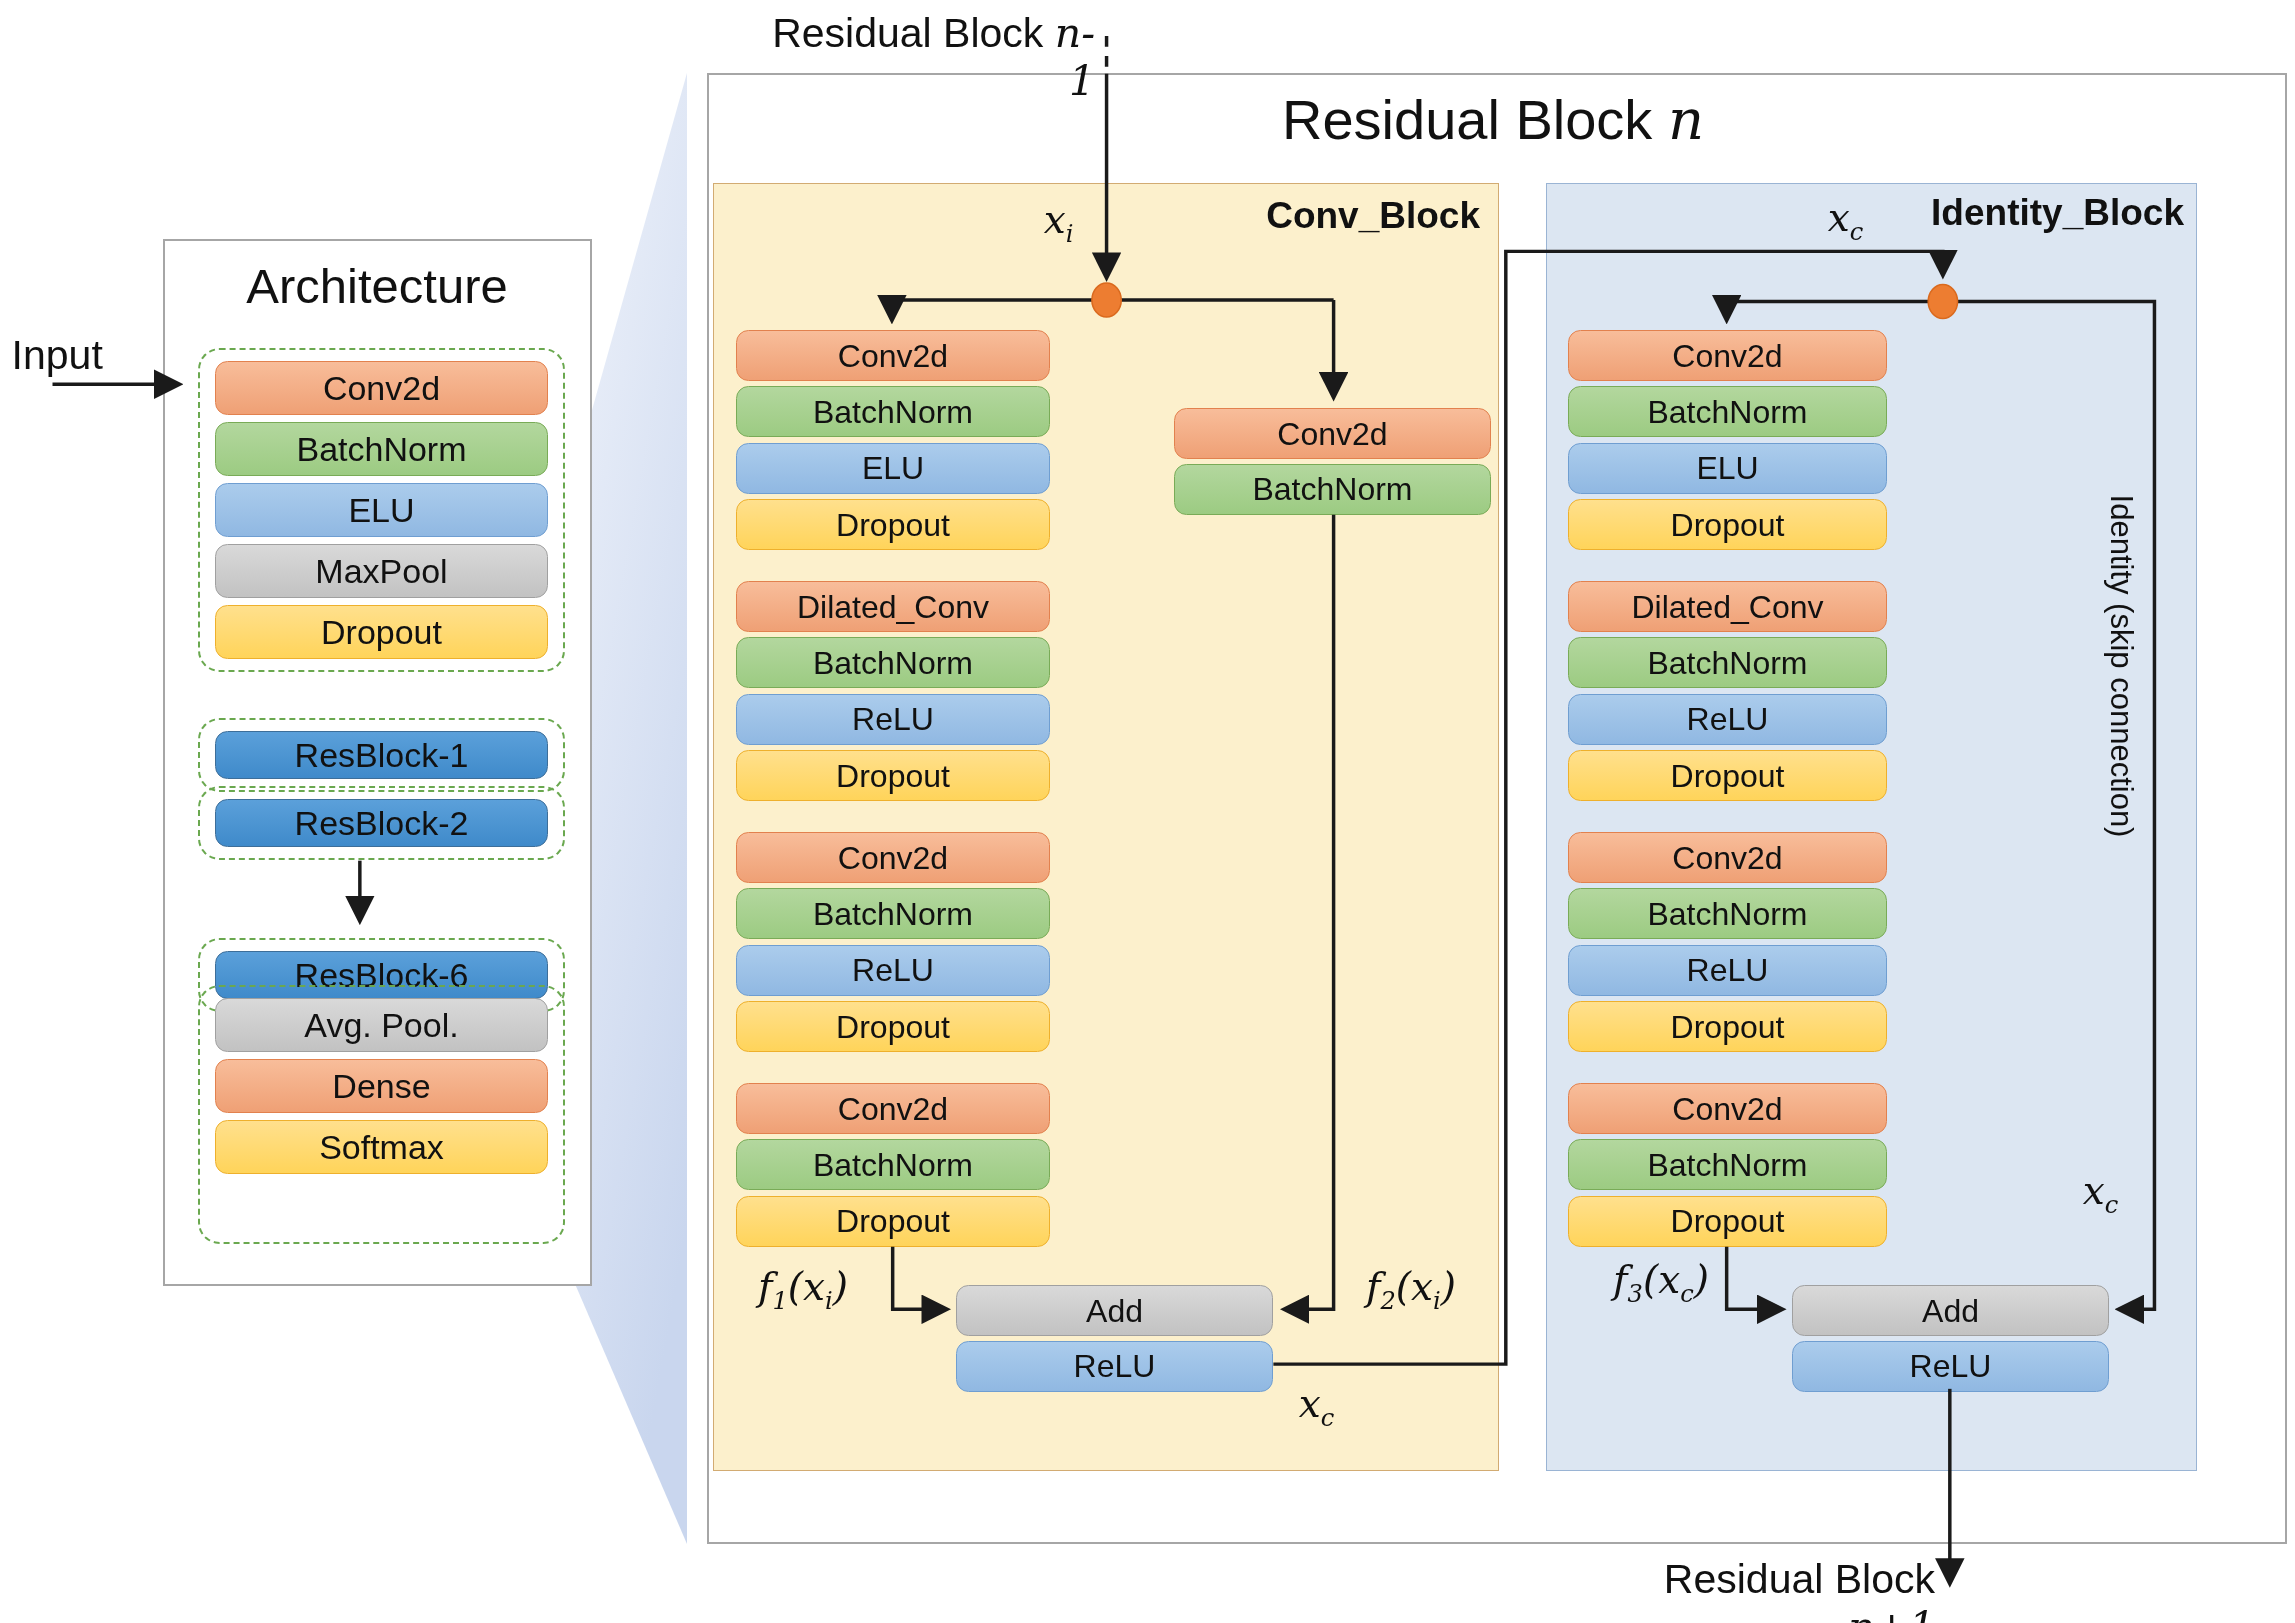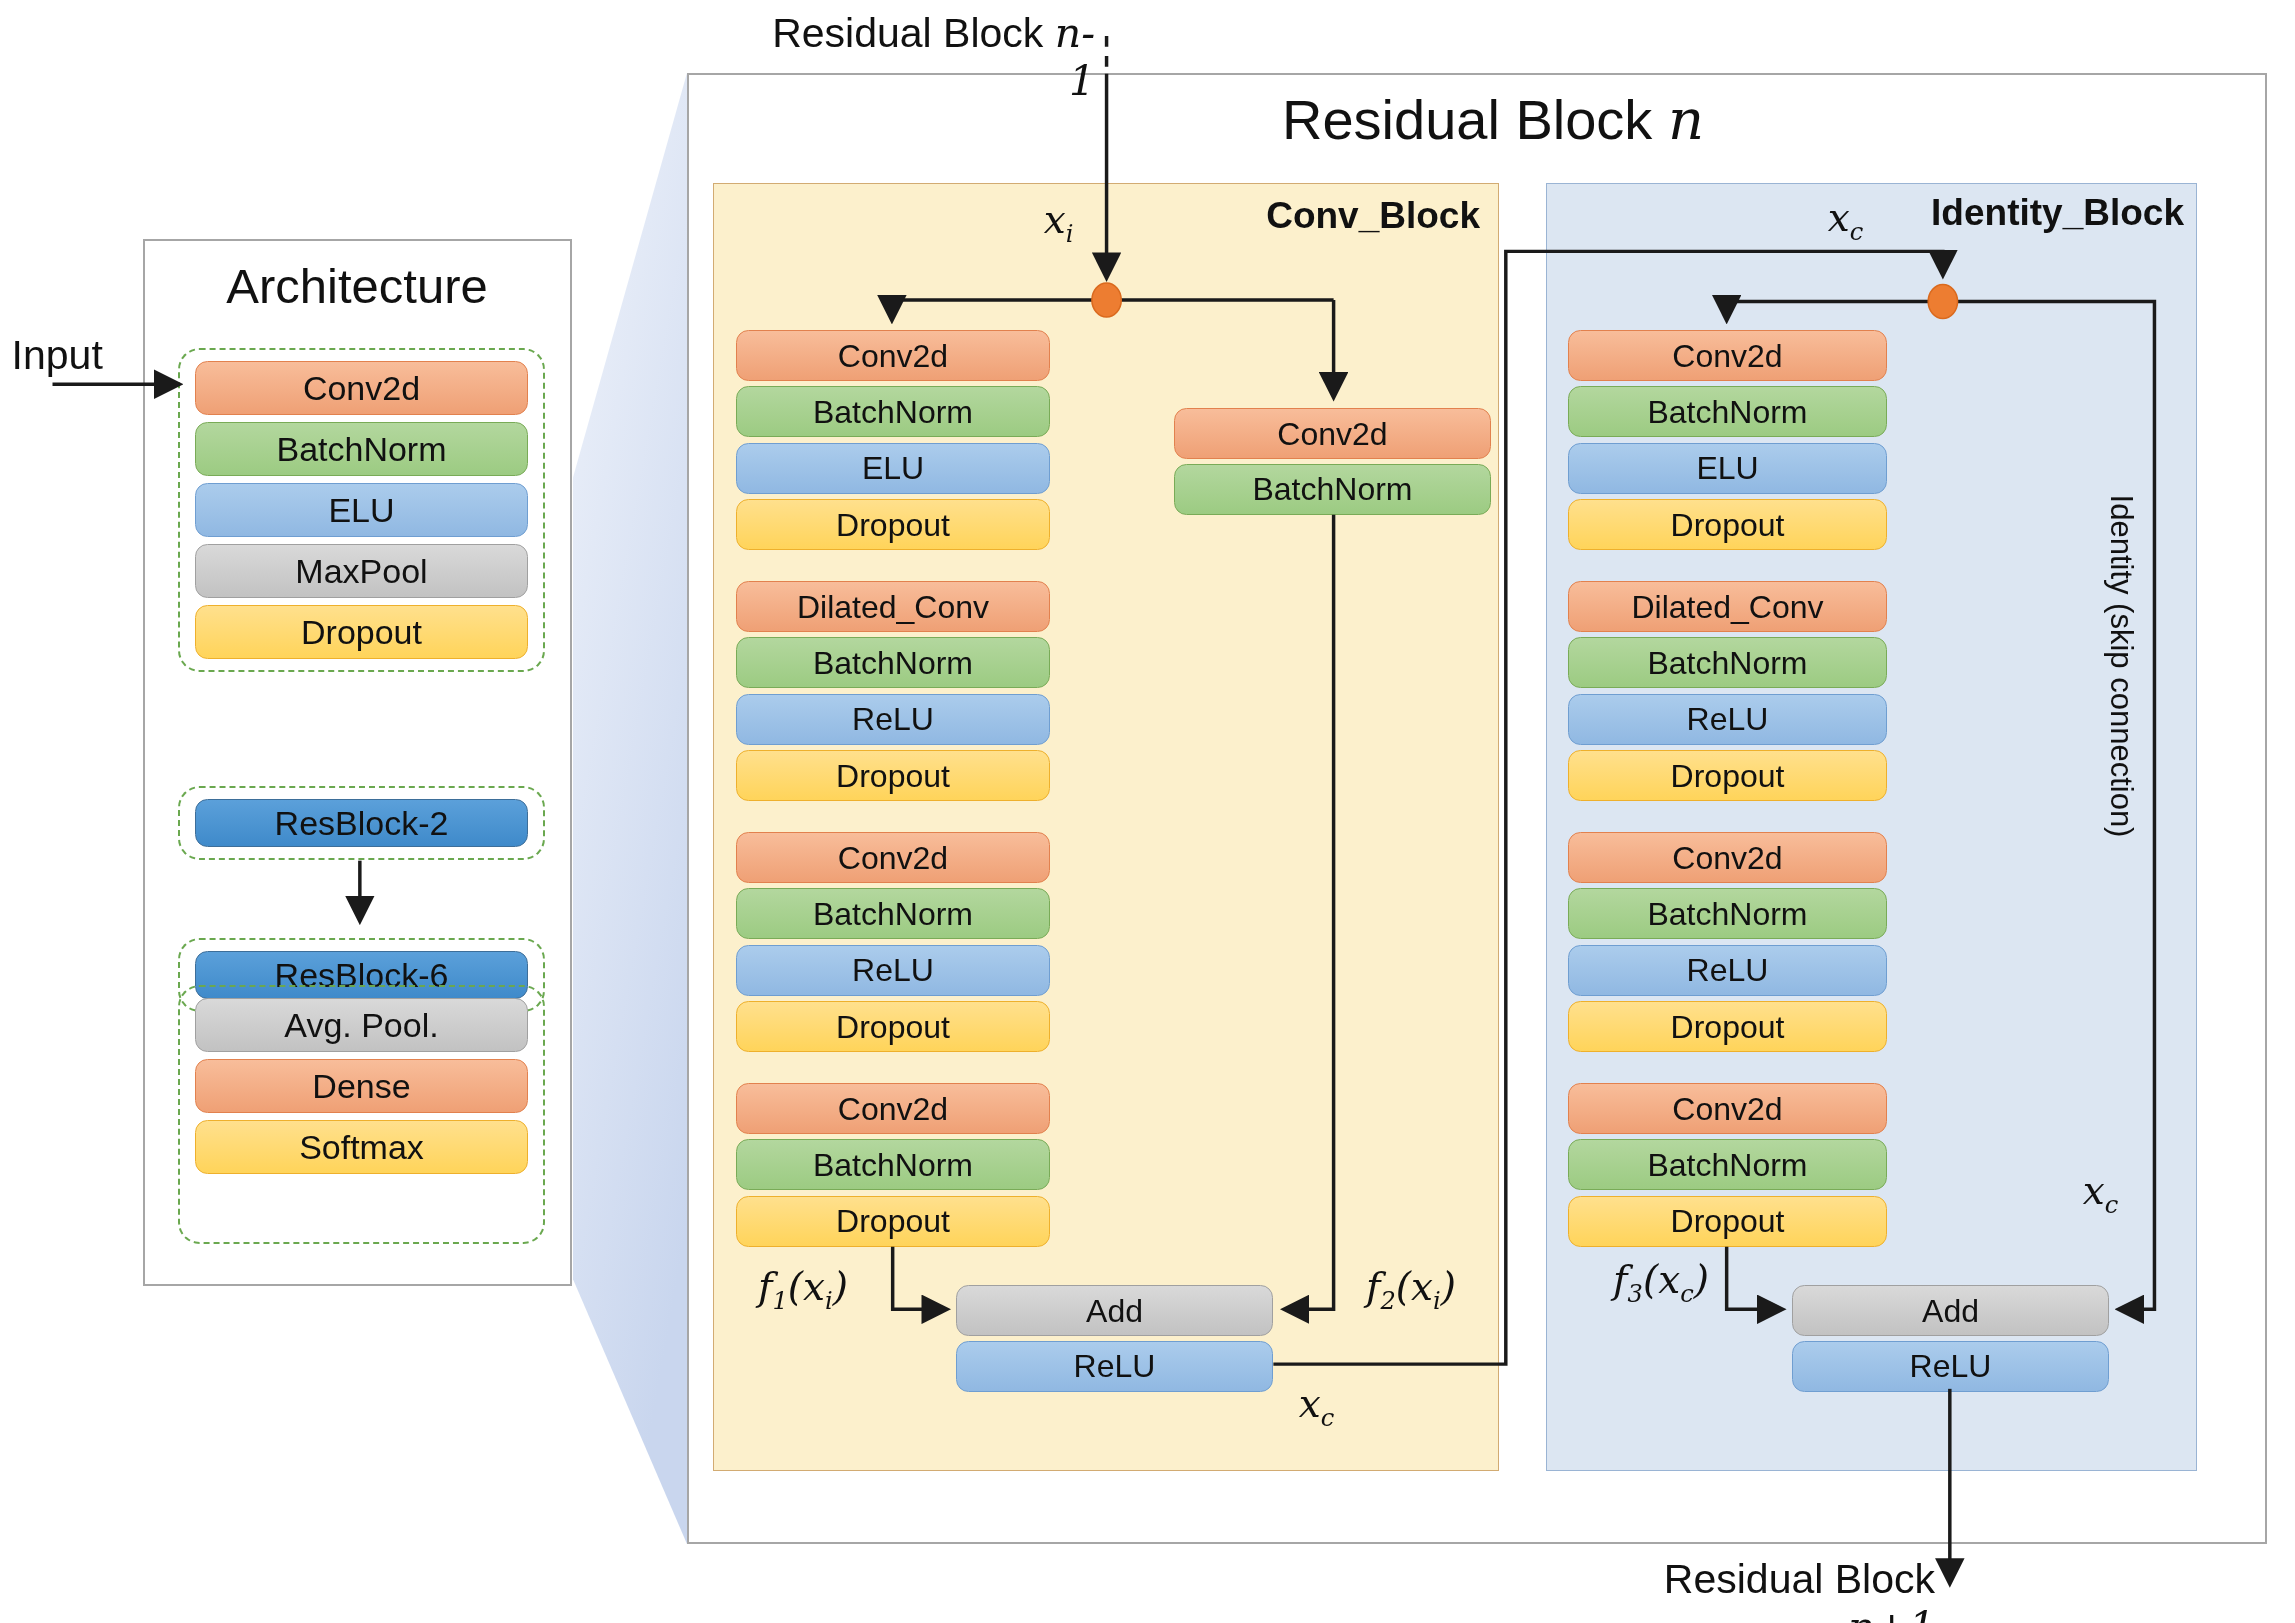--- a/index.html
+++ b/index.html
@@ -1,19 +1,19 @@
 <!DOCTYPE html>
 <html style="font-size:12.4px"><head>
 <meta charset="utf-8">
 <style>
   html,body{margin:0;padding:0;background:#ffffff;}
   .canvas{position:relative;width:2295px;height:1624px;background:#ffffff;overflow:hidden;
           font-family:"Liberation Sans",sans-serif;color:#111;}
   
-  .panel{position:absolute;background:#ffffff;border:2.3px solid #a6a6a6;box-sizing:border-box;}
+  .panel{position:absolute;background:#ffffff;border:2.3px solid #a6a6a6;box-sizing:border-box;margin-left:20px;}
   .subblock{position:absolute;box-sizing:border-box;}
   .conv-bg{background:#fcf0cc;border:1.5px solid #d2ab72;}
   .id-bg{background:#dce6f2;border:1.5px solid #9ab4d4;}
   
   .beam{position:absolute;left:573px;top:73px;width:114px;height:1471px;
         background:linear-gradient(100deg,#eef2fa 0%,#c9d6ee 85%);
         clip-path:polygon(0% 27.5%,100% 0%,100% 100%,0% 82%);}
   
   .ring{position:absolute;border:2.3px dashed #6aa84f;border-radius:21.6px;box-sizing:border-box;
         display:flex;flex-direction:column;padding:10.8px 15.4px;}
@@ -52,20 +52,23 @@
     <div class="arch-title" style="left:0;top:17px;width:424px;">Architecture</div>
 
     <div class="ring gap9" style="left:33px;top:107px;width:367px;height:324px;">
         <div class="box conv">Conv2d</div>
         <div class="box bn">BatchNorm</div>
         <div class="box act">ELU</div>
         <div class="box pool">MaxPool</div>
         <div class="box drop">Dropout</div>
       </div>
 
+    <div class="ring gap9" style="left:33px;top:477px;width:367px;height:74px;">
+        <div class="box res">ResBlock-1</div>
+      </div>
 
     <div class="ring gap9" style="left:33px;top:545px;width:367px;height:74px;">
         <div class="box res">ResBlock-2</div>
       </div>
 
     <div class="ring gap9" style="left:33px;top:697px;width:367px;height:74px;justify-content:center;">
         <div class="box res">ResBlock-6</div>
       </div>
 
     <div class="ring gap9" style="left:33px;top:744px;width:367px;height:259px;">

